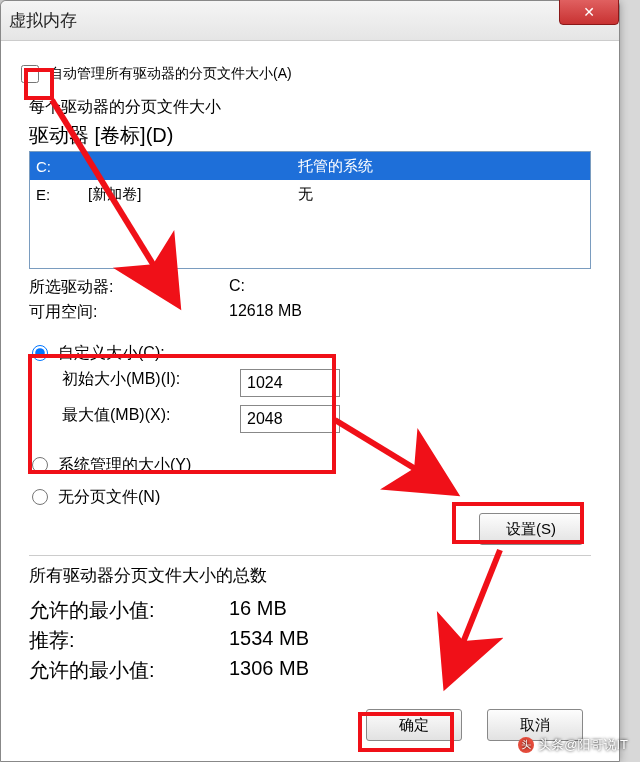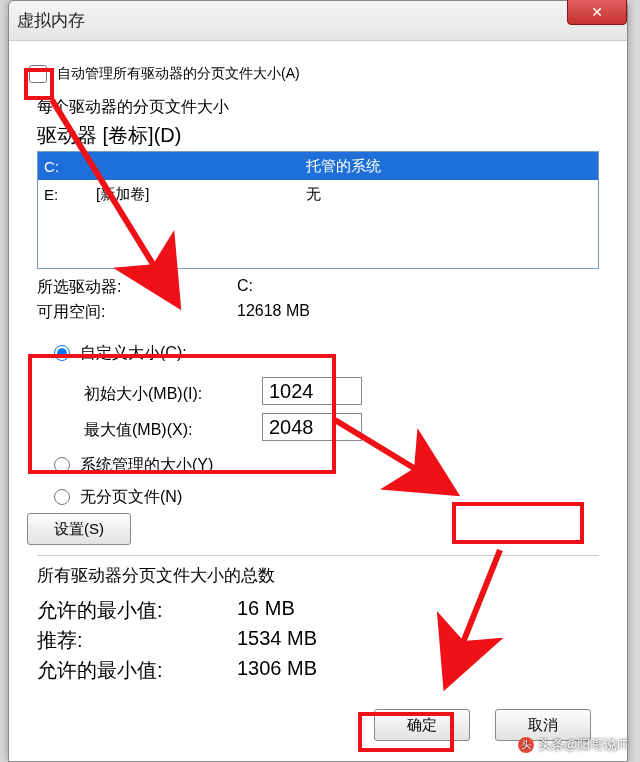--- a/index.html
+++ b/index.html
@@ -8,21 +8,21 @@
       font-size: 14px;
       background: #d8d8d8;
       width: 640px;
       height: 762px;
       overflow: hidden;
       position: relative;
     }
     .window {
       position: absolute;
       top: 0;
-      left: 8px;
+      left: 0;
       width: 620px;
       height: 762px;
       background: #fff;
       border: 1px solid #888;
       border-radius: 6px 6px 0 0;
       box-shadow: 0 0 8px rgba(0,0,0,0.3);
     }
     .titlebar {
       height: 40px;
       background: linear-gradient(to bottom, #f5f5f5 0%, #e5e5e5 100%);
@@ -96,51 +96,52 @@
     .drive-row .d1 { width: 52px; }
     .drive-row .d2 { width: 210px; }
     .info-row {
       display: flex;
       margin-left: 10px;
       margin-top: 4px;
       font-size: 16px;
     }
     .info-row .k { width: 200px; }
     .radio-block {
-      margin-left: 18px;
+      margin-left: 4px;
       margin-top: 14px;
       padding-left: 9px;
     }
     .radio-row {
       display: flex;
       align-items: center;
       font-size: 16px;
       height: 32px;
     }
     .radio-row input[type=radio] {
       width: 16px; height: 16px; margin-right: 10px;
     }
     .size-row {
       display: flex;
-      align-items: flex-end;
+      align-items: flex-start;
       margin-left: 30px;
       height: 36px;
       font-size: 16px;
     }
     .size-row .lbl { width: 178px; }
     .size-row input[type=text] {
       width: 100px;
       height: 28px;
       border: 1px solid #888;
       padding: 2px 6px;
-      font-size: 20px;
+      font-size: 16px;
       font-family: inherit;
     }
     .set-btn-row {
       display: flex;
+      justify-content: flex-end;
       margin: 0 18px 10px 0;
     }
     .btn {
       min-width: 104px;
       height: 32px;
       background: linear-gradient(to bottom, #fdfdfd 0%, #e2e2e2 100%);
       border: 1px solid #888;
       border-radius: 3px;
       font-size: 15px;
       font-family: inherit;

